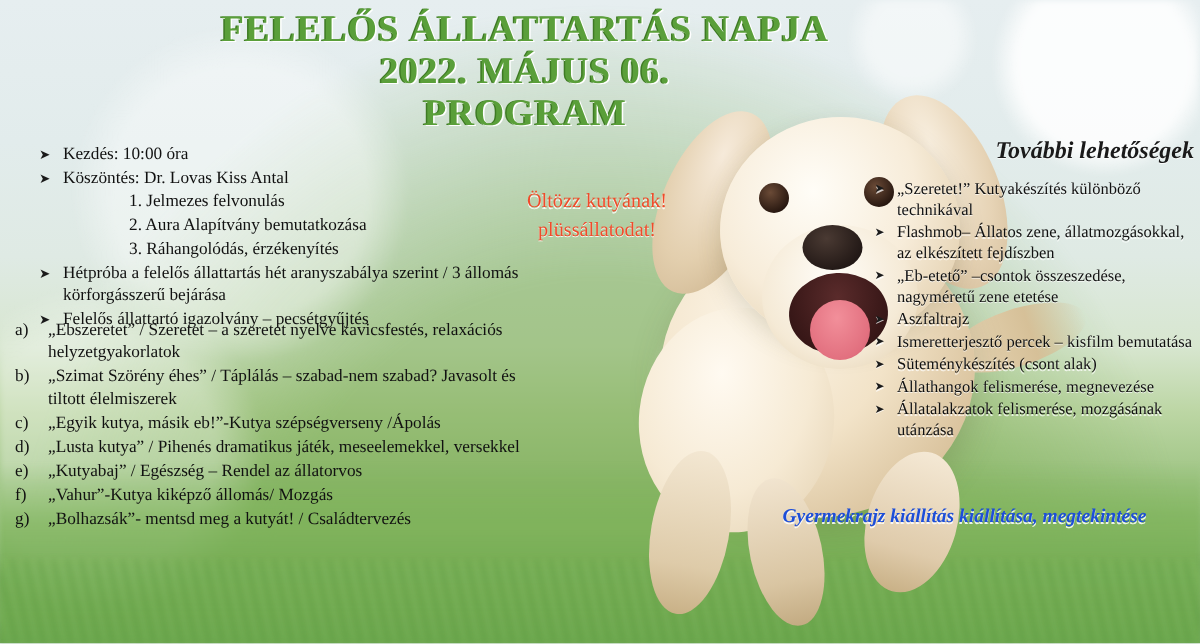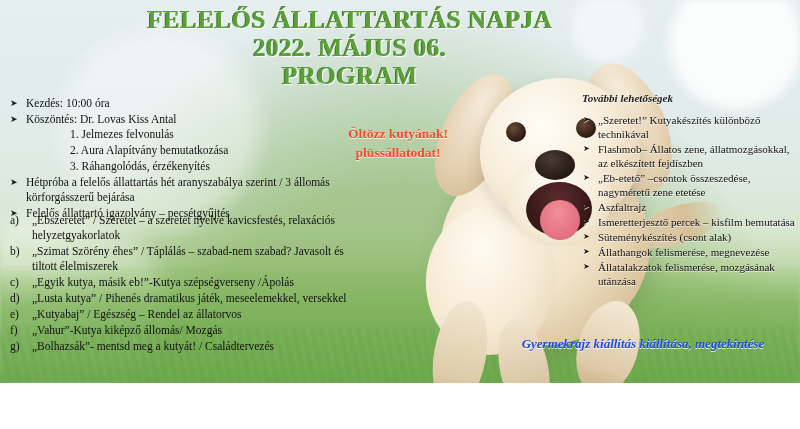--- a/index.html
+++ b/index.html
@@ -9,21 +9,21 @@
   body {
     width: 800px;
     height: 429px;
     overflow: hidden;
     font-family: "Liberation Serif", serif;
   }
 
   #poster {
     position: relative;
     width: 800px;
-    height: 383px;
+    height: 429px;
     overflow: hidden;
     background: #dfe8ea;
   }
 
   
   .bg-sky {
     position: absolute;
     left: 0; top: 0;
     width: 800px; height: 429px;
     background:
@@ -165,21 +165,21 @@
     font-size: 25px;
     line-height: 28px;
     letter-spacing: .5px;
     color: #5a9f3a;
     text-shadow: 1px 1px 0 #ffffff, -1px 0 0 #3e7a24;
     text-transform: uppercase;
   }
 
   .left-col {
     position: absolute;
-    left: 8px; top: 96px;
+    left: 24px; top: 96px;
     width: 330px;
     z-index: 6;
     color: #111;
     font-size: 11.5px;
     line-height: 15px;
   }
   .bullet-list { list-style: none; margin: 0; padding: 0; }
   .bullet-list > li {
     position: relative;
     padding-left: 18px;
@@ -218,38 +218,38 @@
     text-align: left;
   }
 
   .center-note {
     position: absolute;
     left: 318px; top: 124px;
     width: 160px;
     text-align: center;
     z-index: 7;
     color: #f04b2a;
-    font-weight: bold;
+    font-weight: normal;
     font-size: 13.5px;
     line-height: 19px;
     text-shadow: 0 1px 0 rgba(255,255,255,.85);
   }
 
   .right-col {
     position: absolute;
     left: 582px; top: 92px;
     width: 214px;
     z-index: 7;
     color: #111;
   }
   .right-title {
     font-style: italic;
     font-weight: bold;
-    font-size: 11px;
-    text-align: left;
+    font-size: 16px;
+    text-align: right;
     margin-bottom: 9px;
     color: #1a1a1a;
     text-shadow: 0 1px 0 rgba(255,255,255,.8);
   }
   .right-list {
     list-style: none;
     margin: 0; padding: 0;
     font-size: 11px;
     line-height: 14px;
   }

